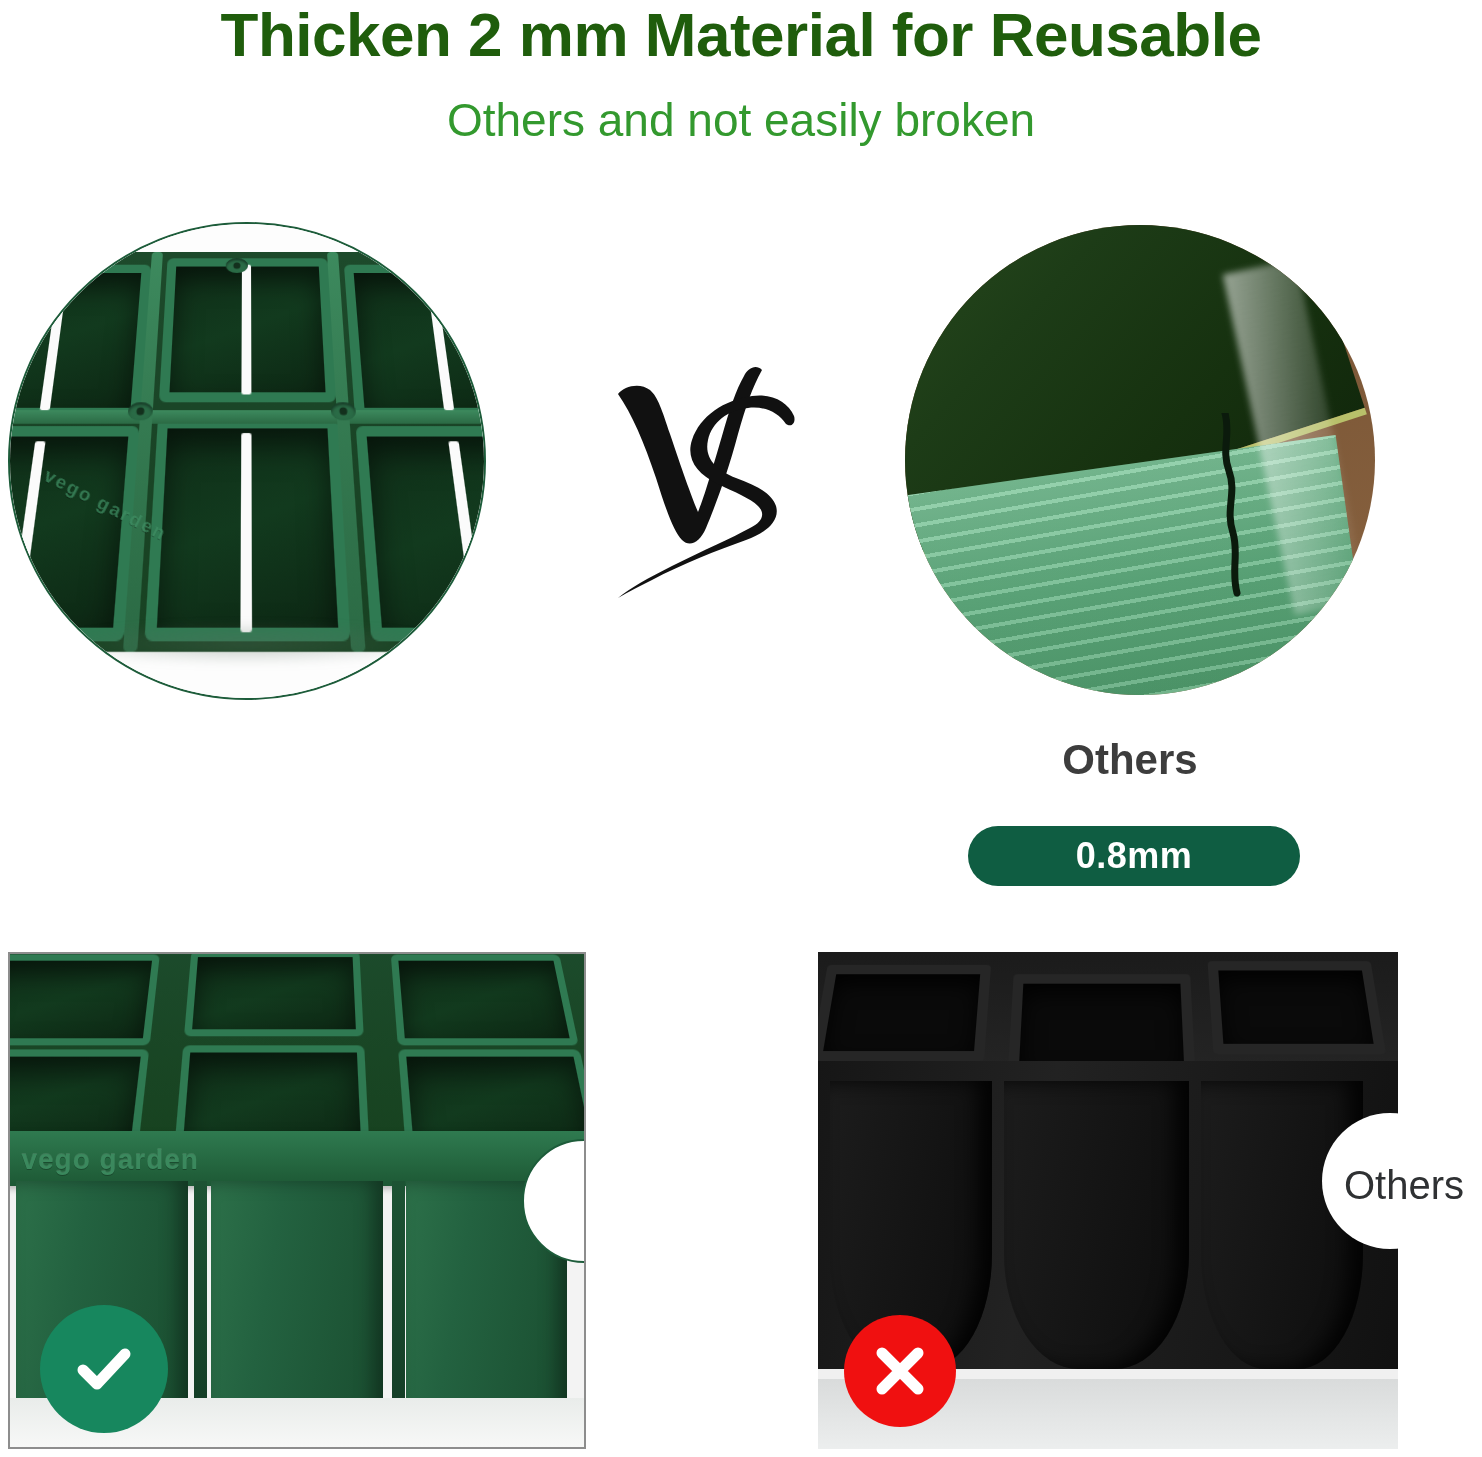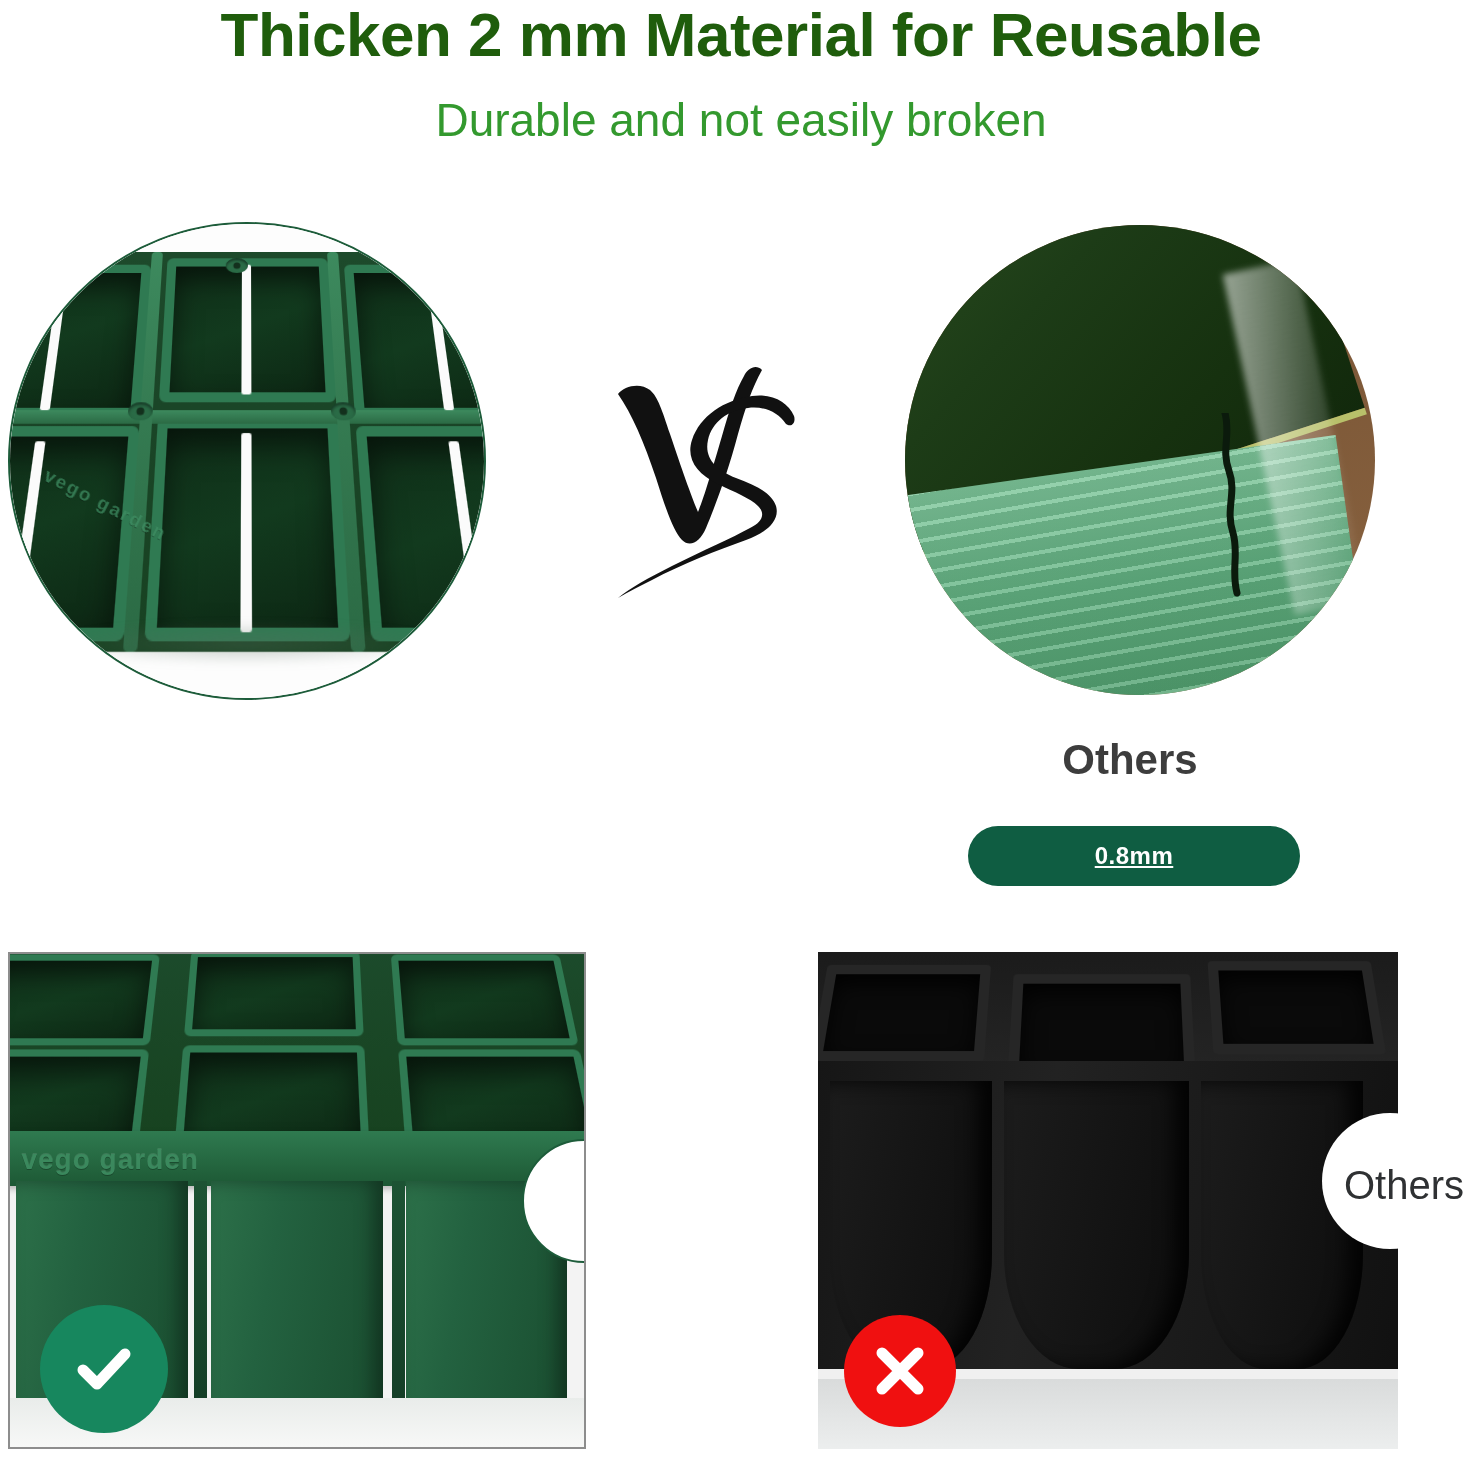--- a/index.html
+++ b/index.html
@@ -99,22 +99,22 @@
     position:absolute; left:40px; top:736px; width:470px; text-align:center;
     font-size:45px; font-weight:700; color:#1f5d0c; white-space:nowrap;
   }
   .lbl-others{
     position:absolute; left:950px; top:736px; width:360px; text-align:center;
     font-size:42px; font-weight:700; color:#3d3d3d; white-space:nowrap;
   }
   .badge-thickness{
     position:absolute; left:968px; top:826px; width:332px; height:60px;
     background:#0f5d42; border-radius:30px; color:#ffffff;
-    font-size:24px; font-weight:700; display:flex; align-items:center;
-    justify-content:center; letter-spacing:.5px;text-decoration:underline;
+    font-size:36px; font-weight:700; display:flex; align-items:center;
+    justify-content:center; letter-spacing:.5px;
   }
 
   
   .panel-ours{
     position:absolute; left:8px; top:952px; width:578px; height:497px;
     border:2px solid #8d8d8d; background:#ffffff; overflow:hidden;
   }
   .ours-photo{ position:absolute; inset:0; background:#f3f3f3; }
   .ours-top-grid{
     position:absolute; left:-4%; top:-2%; width:108%; height:42%;
@@ -201,21 +201,21 @@
     position:absolute; left:1344px; top:1163px; font-size:40px;
     font-weight:400; color:#2f3133; white-space:nowrap;
   }
 </style>
 </head>
 <body>
 
 <div class="page">
 
   <div class="hdr-title">Thicken 2 mm Material for Reusable</div>
-  <div class="hdr-sub">Durable and not easily broken</div>
+  <div class="hdr-sub">Others and not easily broken</div>
 
   <div class="circle-ours">
     <div class="tray-scene">
       <div class="tray-body">
 
         <div class="cell" style="left:2%;  top:4%;  width:30%; height:44%;"></div>
         <div class="cell" style="left:35%; top:2%;  width:30%; height:42%;"></div>
         <div class="cell" style="left:68%; top:4%;  width:30%; height:44%;"></div>
         <div class="cell" style="left:2%;  top:50%; width:30%; height:48%;"></div>
         <div class="cell" style="left:35%; top:48%; width:30%; height:50%;"></div>

